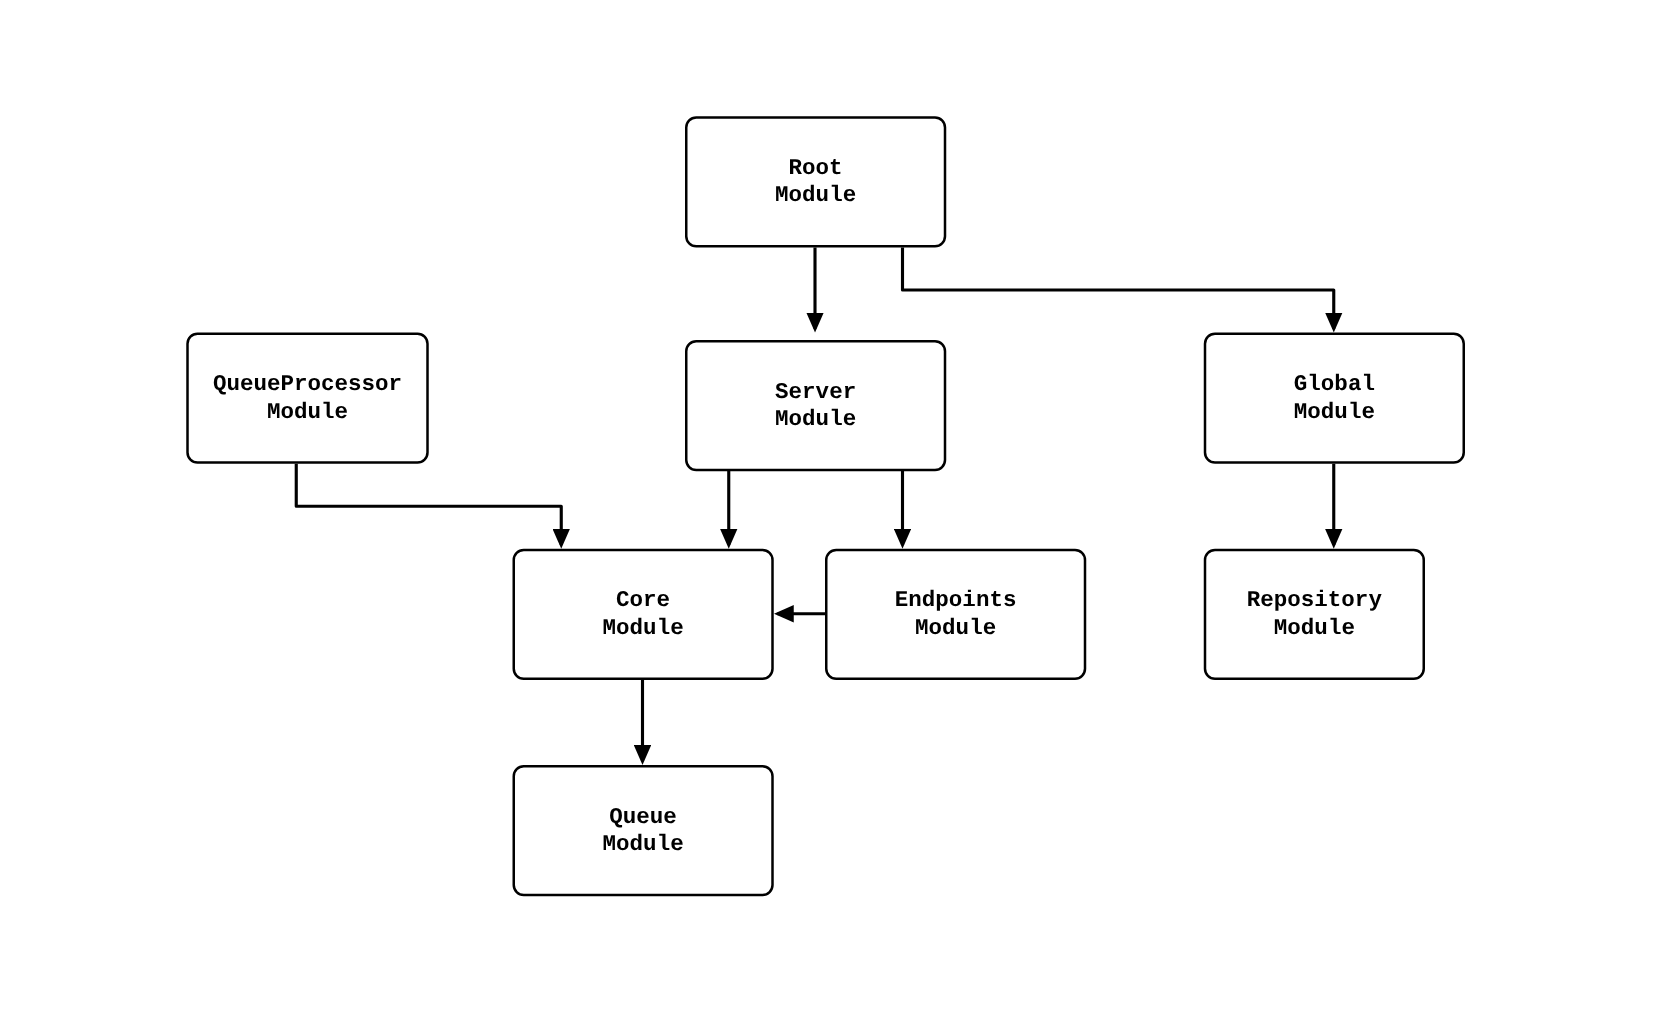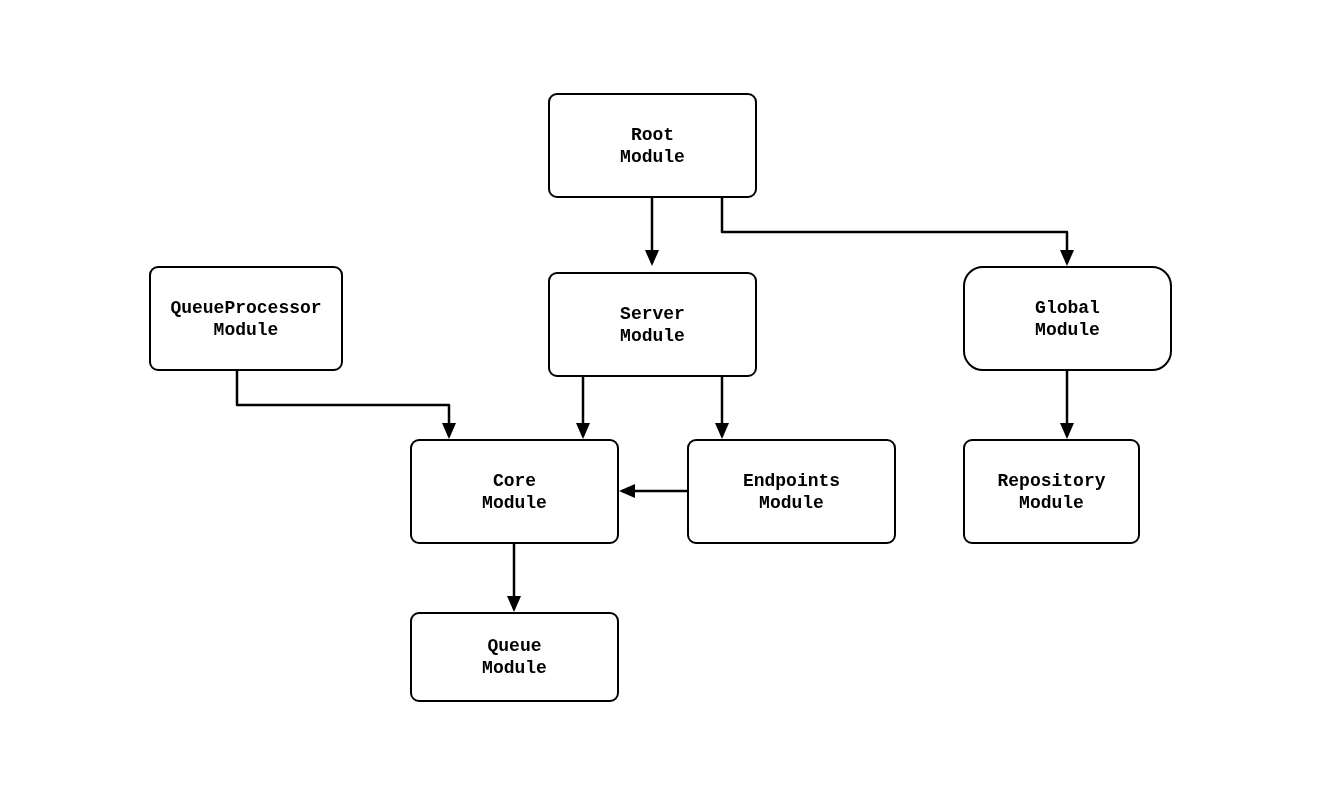--- a/index.html
+++ b/index.html
@@ -74,34 +74,34 @@
         <div class="node-line">Module</div>
       </div>
       <div class="node" style="left: 133px; top: 266px; width: 194px; height: 105px; margin-left: 16px;">
         <div class="node-line">QueueProcessor</div>
         <div class="node-line">Module</div>
       </div>
       <div class="node" style="left: 548px; top: 272px; width: 209px; height: 105px;">
         <div class="node-line">Server</div>
         <div class="node-line">Module</div>
       </div>
-      <div class="node" style="left: 963px; top: 266px; width: 209px; height: 105px; border-radius: 20px;">
+      <div class="node" style="left: 963px; top: 266px; width: 209px; height: 105px;">
         <div class="node-line">Global</div>
         <div class="node-line">Module</div>
       </div>
       <div class="node" style="left: 410px; top: 439px; width: 209px; height: 105px;">
         <div class="node-line">Core</div>
         <div class="node-line">Module</div>
       </div>
-      <div class="node" style="left: 687px; top: 439px; width: 209px; height: 105px;">
+      <div class="node" style="left: 660px; top: 439px; width: 209px; height: 105px;">
         <div class="node-line">Endpoints</div>
         <div class="node-line">Module</div>
       </div>
       <div class="node" style="left: 963px; top: 439px; width: 177px; height: 105px;">
         <div class="node-line">Repository</div>
         <div class="node-line">Module</div>
       </div>
-      <div class="node" style="left: 410px; top: 612px; width: 209px; height: 90px;">
+      <div class="node" style="left: 410px; top: 612px; width: 209px; height: 105px;">
         <div class="node-line">Queue</div>
         <div class="node-line">Module</div>
       </div>
     </div>
 </div>
 
 </body></html>

